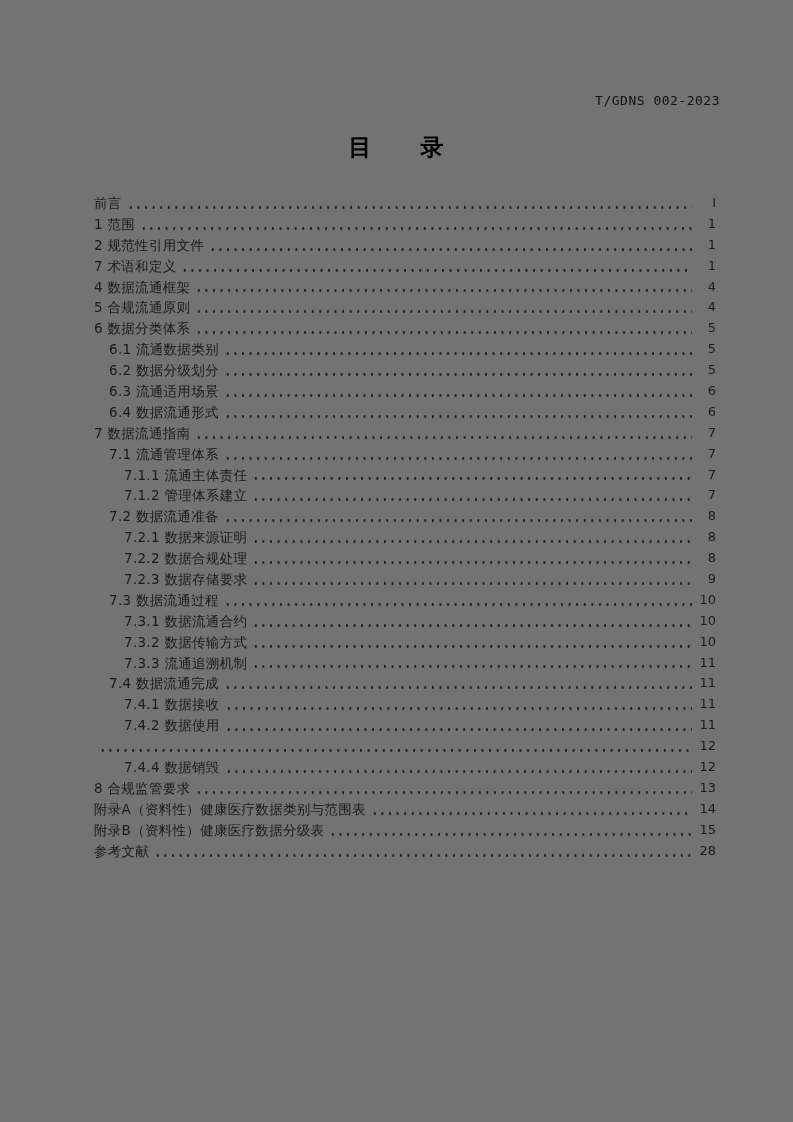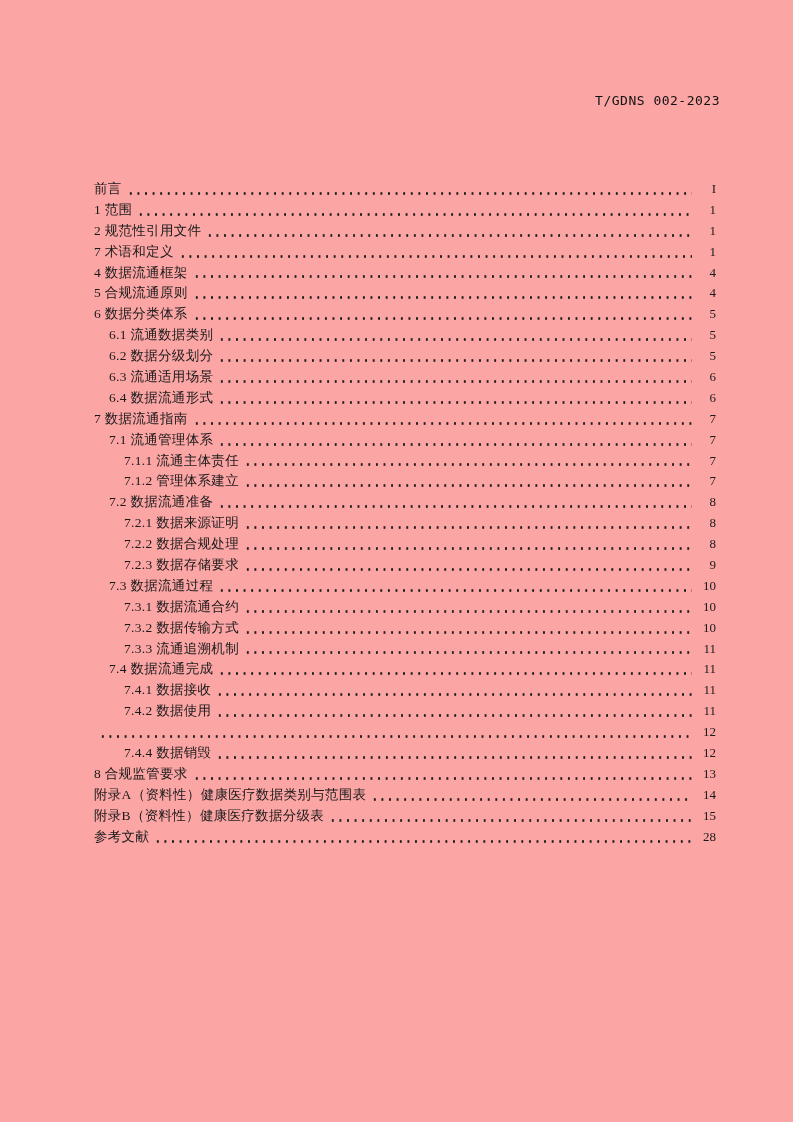--- a/index.html
+++ b/index.html
@@ -1,21 +1,21 @@
 <!DOCTYPE html>
 <html><head>
 <meta charset="utf-8">
 <style>
   * { margin: 0; padding: 0; box-sizing: border-box; }
   html, body { background: #ffffff; }
   .page {
     position: relative;
     width: 793px;
     height: 1122px;
-    background: #fca5a5;
+    background: #737373;
     overflow: hidden;
     font-family: "DejaVu Sans", "Liberation Sans", sans-serif;
     color: #1a1a1a;
   }
   .doc-code {
     position: absolute;
     top: 93px;
     right: 73px;
     font-family: "DejaVu Sans Mono", "Liberation Mono", monospace;
     font-size: 13px;
@@ -30,23 +30,22 @@
     width: 100%;
     text-align: center;
     font-size: 23px;
     font-weight: bold;
     color: #000;
     letter-spacing: 1px;
   }
   .toc-list {
     position: absolute;
     left: 94px;
-    top: 179px;
+    top: 193px;
     width: 622px;
-    font-family: Liberation Serif, serif;
   }
   .toc-row {
     display: flex;
     height: 20.9px;
     line-height: 20.9px;
     font-size: 13.5px;
     white-space: nowrap;
   }
   .toc-label {
     letter-spacing: 0.3px;
@@ -66,20 +65,21 @@
     font-size: 13px;
     color: #1a1a1a;
   }
 </style>
 </head>
 <body>
 
 <div class="page">
   <div class="doc-code">T/GDNS 002-2023</div>
 
+  <div class="title">目　　录</div>
 
   <div class="toc-list">
       <div class="toc-row">
     <span class="toc-label" style="padding-left: 0px;">前言</span>
     <span class="toc-leader"></span>
     <span class="toc-page">I</span>
   </div>
       <div class="toc-row">
     <span class="toc-label" style="padding-left: 0px; text-align: right;">1 范围</span>
     <span class="toc-leader"></span>

